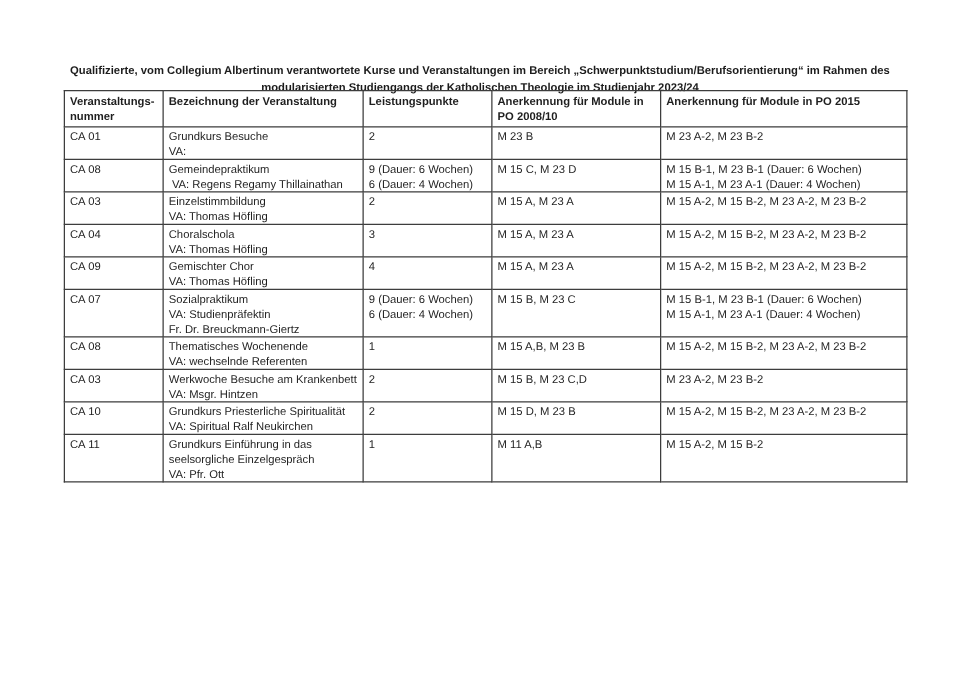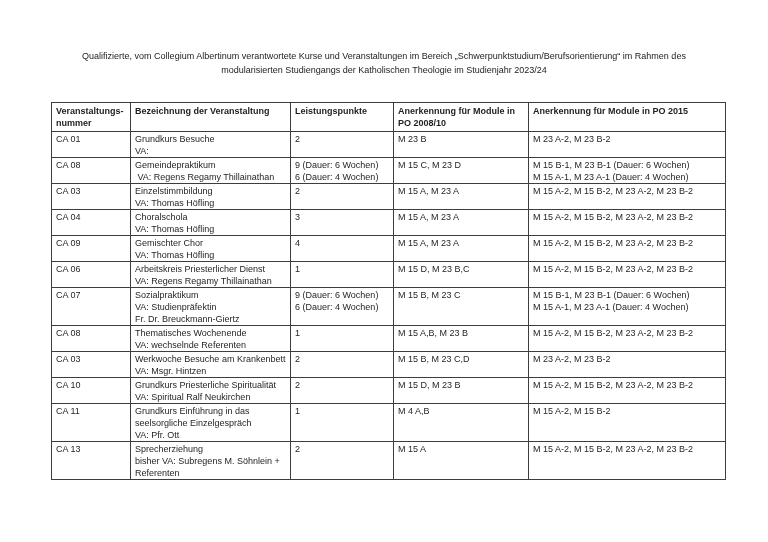--- a/index.html
+++ b/index.html
@@ -14,30 +14,30 @@
     color: #1f1f1f;
     position: relative;
     overflow: hidden;
   }
   .doc-title {
     position: absolute;
     top: 49px;
     left: 20px;
     width: 728px;
     text-align: center;
-    font-weight: normal;
+    font-weight: bold;
     font-size: 9px;
     line-height: 14px;
     white-space: pre-line;
     color: #1c1c1c;
   }
   table.course-table {
     position: absolute;
     left: 51px;
-    top: 102px;
+    top: 72px;
     width: 674px;
     border-collapse: collapse;
     table-layout: fixed;
   }
   .course-table th,
   .course-table td {
     border: 1px solid #3d3d3d;
     font-size: 9px;
     line-height: 12px;
     vertical-align: top;
@@ -120,28 +120,20 @@
       </tr>
       <tr>
         <td>CA 09</td>
         <td>Gemischter Chor
 VA: Thomas Höfling</td>
         <td>4</td>
         <td>M 15 A, M 23 A</td>
         <td>M 15 A-2, M 15 B-2, M 23 A-2, M 23 B-2</td>
       </tr>
       <tr>
-        <td>CA 06</td>
-        <td>Arbeitskreis Priesterlicher Dienst
-VA: Regens Regamy Thillainathan</td>
-        <td>1</td>
-        <td>M 15 D, M 23 B,C</td>
-        <td>M 15 A-2, M 15 B-2, M 23 A-2, M 23 B-2</td>
-      </tr>
-      <tr>
         <td>CA 07</td>
         <td>Sozialpraktikum
 VA: Studienpräfektin
 Fr. Dr. Breuckmann-Giertz</td>
         <td>9 (Dauer: 6 Wochen)
 6 (Dauer: 4 Wochen)</td>
         <td>M 15 B, M 23 C</td>
         <td>M 15 B-1, M 23 B-1 (Dauer: 6 Wochen)
 M 15 A-1, M 23 A-1 (Dauer: 4 Wochen)</td>
       </tr>
@@ -168,26 +160,17 @@
         <td>2</td>
         <td>M 15 D, M 23 B</td>
         <td>M 15 A-2, M 15 B-2, M 23 A-2, M 23 B-2</td>
       </tr>
       <tr>
         <td>CA 11</td>
         <td>Grundkurs Einführung in das
 seelsorgliche Einzelgespräch
 VA: Pfr. Ott</td>
         <td>1</td>
-        <td>M 4 A,B</td>
+        <td>M 11 A,B</td>
         <td>M 15 A-2, M 15 B-2</td>
-      </tr>
-      <tr>
-        <td>CA 13</td>
-        <td>Sprecherziehung
-bisher VA: Subregens M. Söhnlein +
-Referenten</td>
-        <td>2</td>
-        <td>M 15 A</td>
-        <td>M 15 A-2, M 15 B-2, M 23 A-2, M 23 B-2</td>
       </tr>
     </tbody>
 </table>
 
 </body></html>

